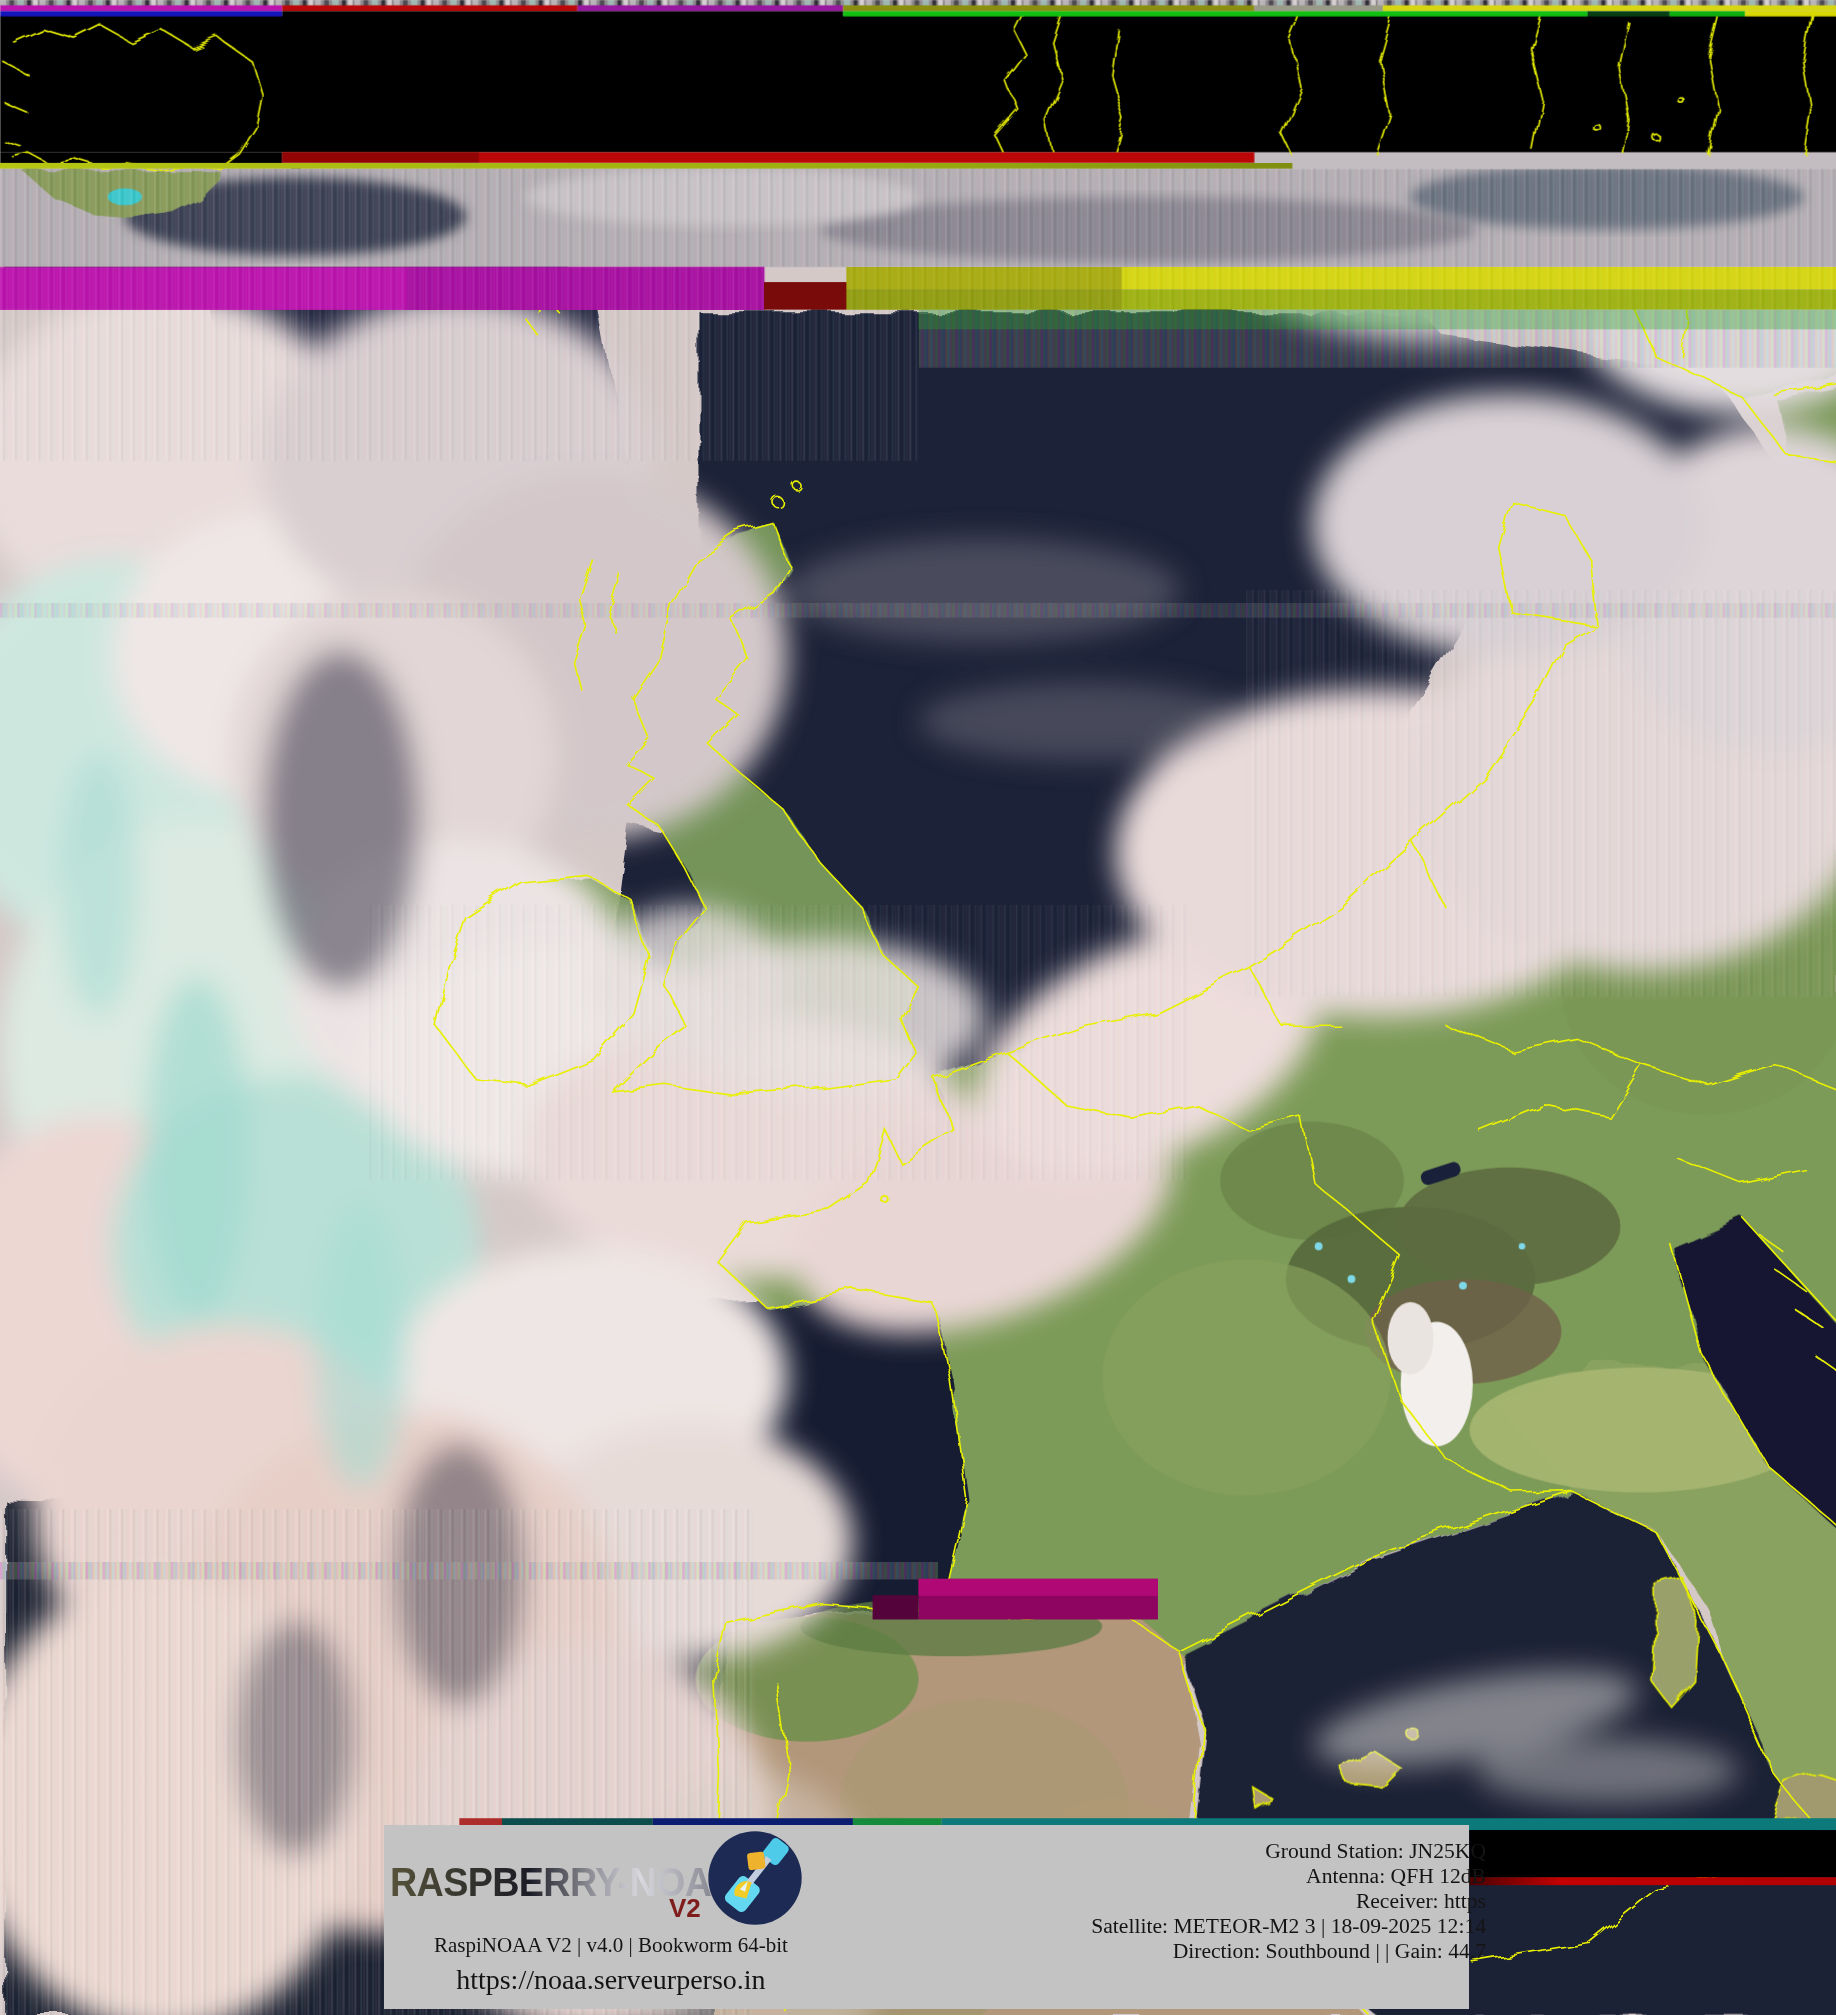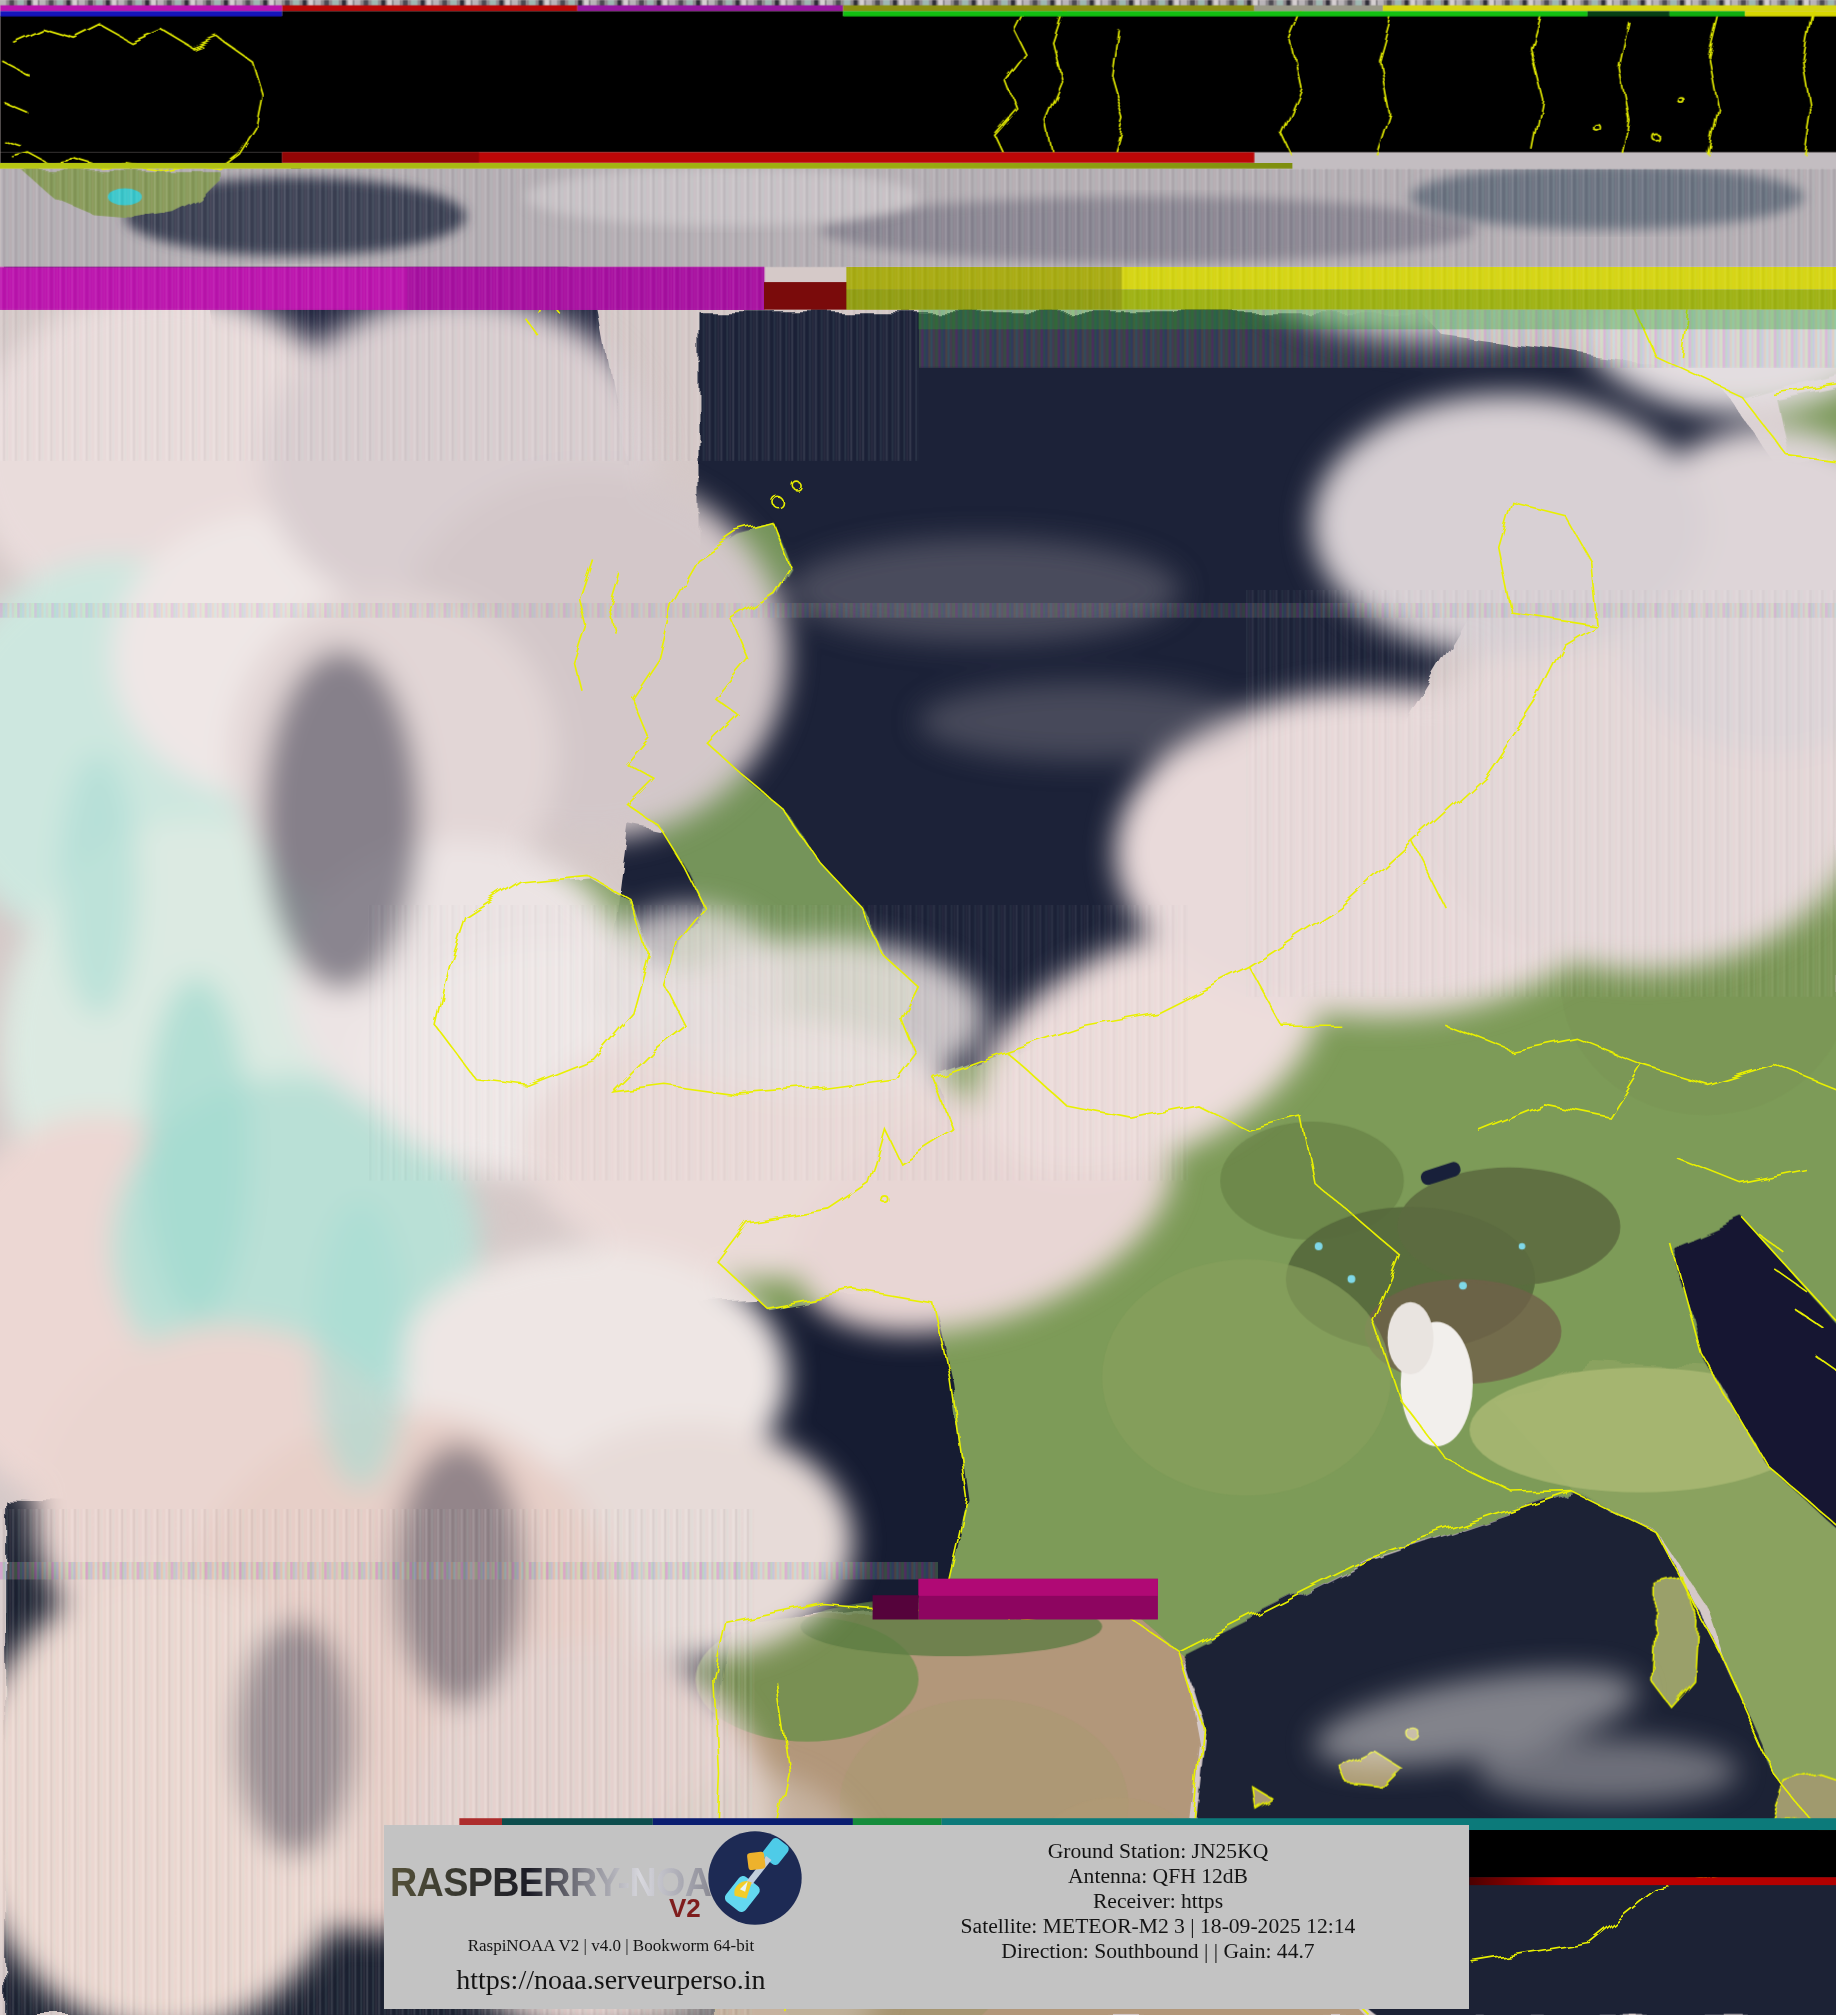--- a/index.html
+++ b/index.html
@@ -6,23 +6,23 @@
   #stage{position:relative;width:1837px;height:2015px;overflow:hidden;background:#d5c9c8;font-family:"Liberation Serif","DejaVu Serif",serif;}
   #map{position:absolute;left:0;top:0;}
   
   .footer-box{position:absolute;left:384px;top:1825px;width:1085px;height:184px;background:#c3c3c3;color:#141414;z-index:50;}
   .f-left{position:absolute;left:3.9px;top:0;width:446px;text-align:center;}
   .f-right{position:absolute;left:446px;top:14.4px;width:656px;text-align:center;font-size:21.6px;line-height:25px;}
   .logo-row{position:relative;height:104px;text-align:left;}
   .logo-word{position:absolute;left:2.6px;top:34px;font-family:"Liberation Sans","DejaVu Sans",sans-serif;font-weight:800;font-size:41px;letter-spacing:-0.7px;transform:scaleX(.92);transform-origin:left;color:#2b2b33;background:linear-gradient(90deg,#56523a 0%,#3a3a30 18%,#1c1c26 40%,#8f8f98 58%,#d8d8de 72%,#9a9aa4 88%,#6a6a72 100%);-webkit-background-clip:text;background-clip:text;-webkit-text-fill-color:transparent;white-space:nowrap;}
   .logo-v2{position:absolute;left:281px;top:68px;font-family:"Liberation Sans","DejaVu Sans",sans-serif;font-weight:800;font-size:26px;color:#7f1d1d;z-index:3;}
   .logo-badge{position:absolute;left:319px;top:5.2px;width:96px;height:96px;z-index:2;}
-  .f-sys{margin-top:3.9px;font-size:17px;line-height:25px;}
+  .f-sys{margin-top:3.9px;font-size:21px;line-height:25px;}
   .f-url{margin-top:6.6px;font-size:28px;}
-  .f-right div{white-space:nowrap;}
+  .f-right div{white-space:nowrap;text-align:right;}
 </style>
 </head>
 <body>
 
 <div id="stage">
 
 <svg id="map" width="1837" height="2015" viewBox="0 0 2800 3072" xmlns="http://www.w3.org/2000/svg">
   <defs>
     <filter id="soft" x="-10%" y="-10%" width="120%" height="120%">
           <feGaussianBlur stdDeviation="22"></feGaussianBlur>

